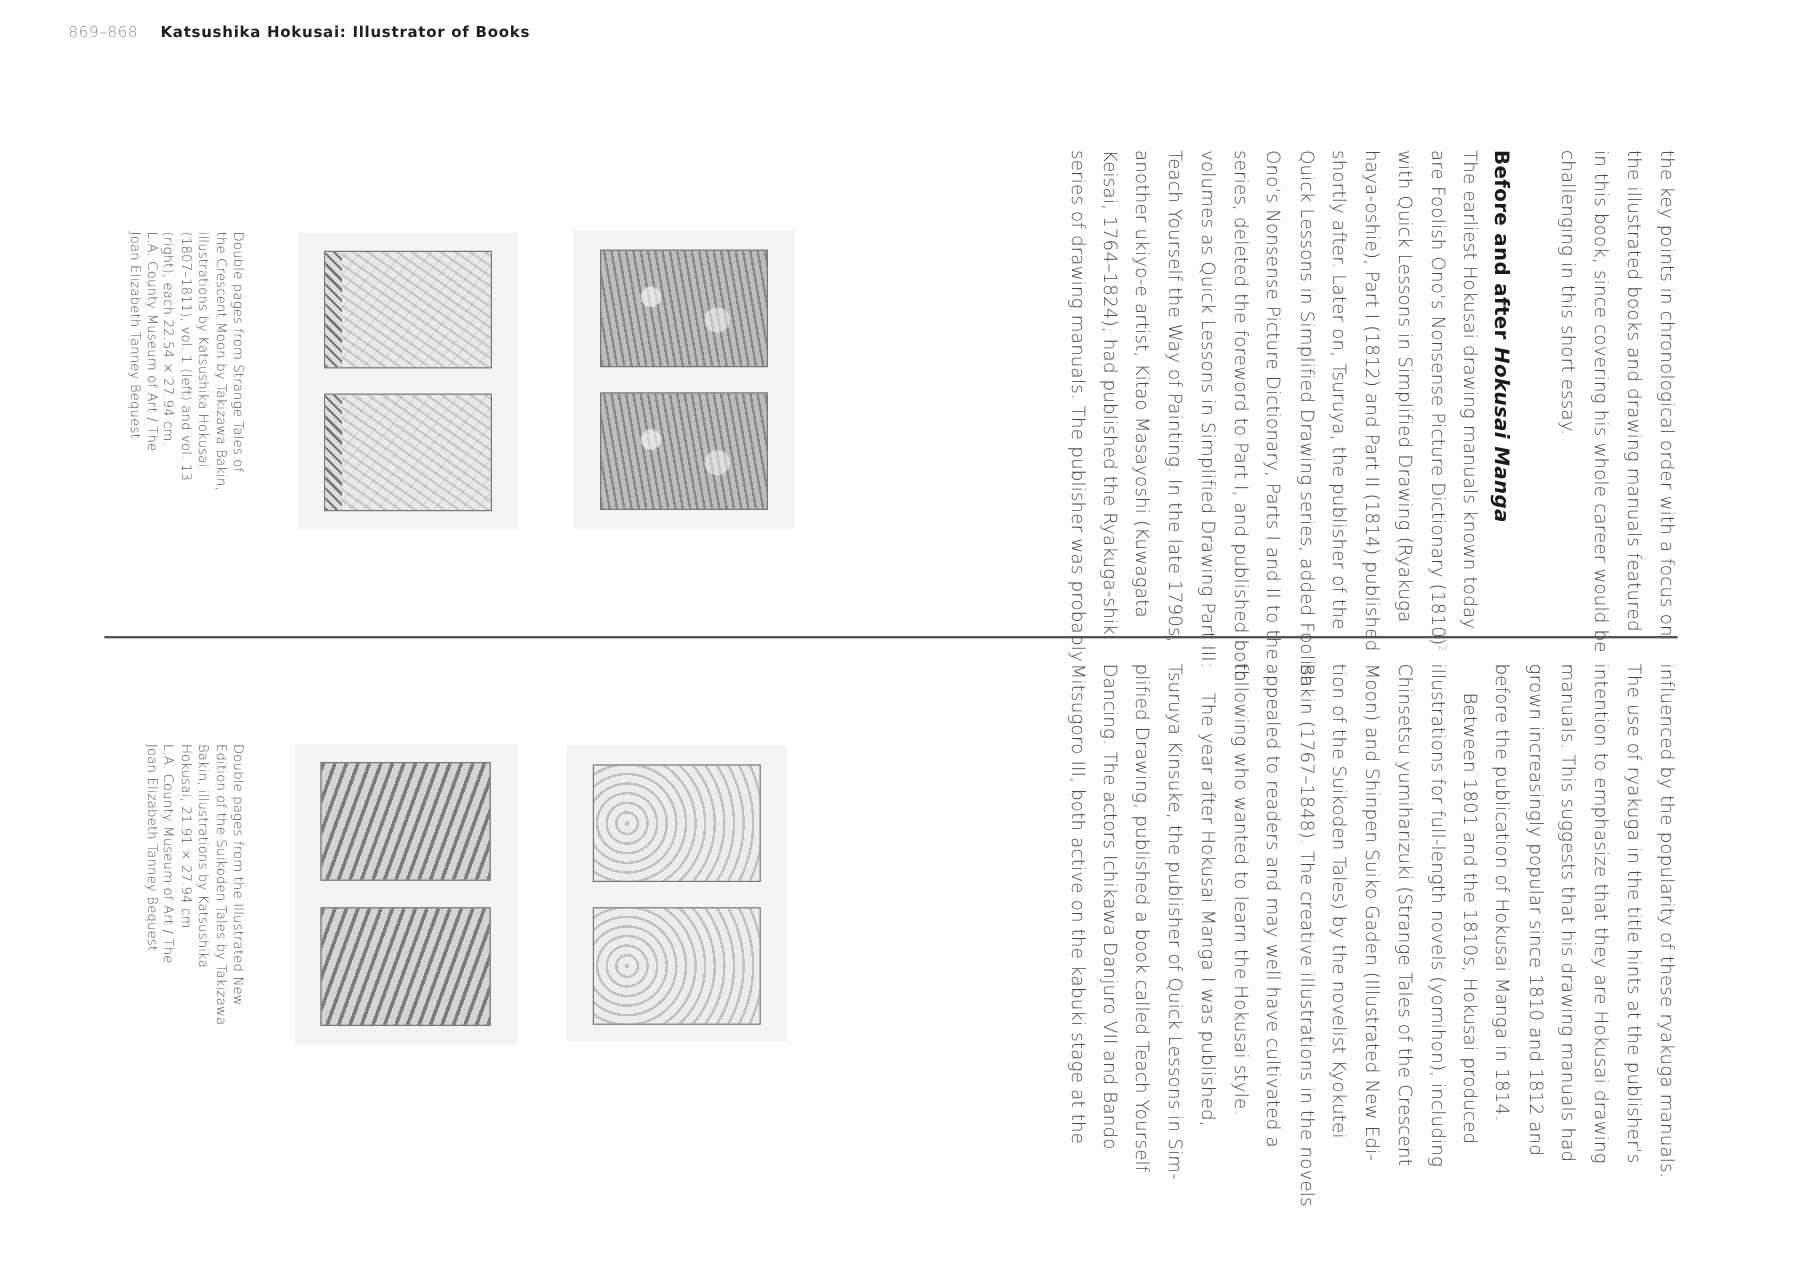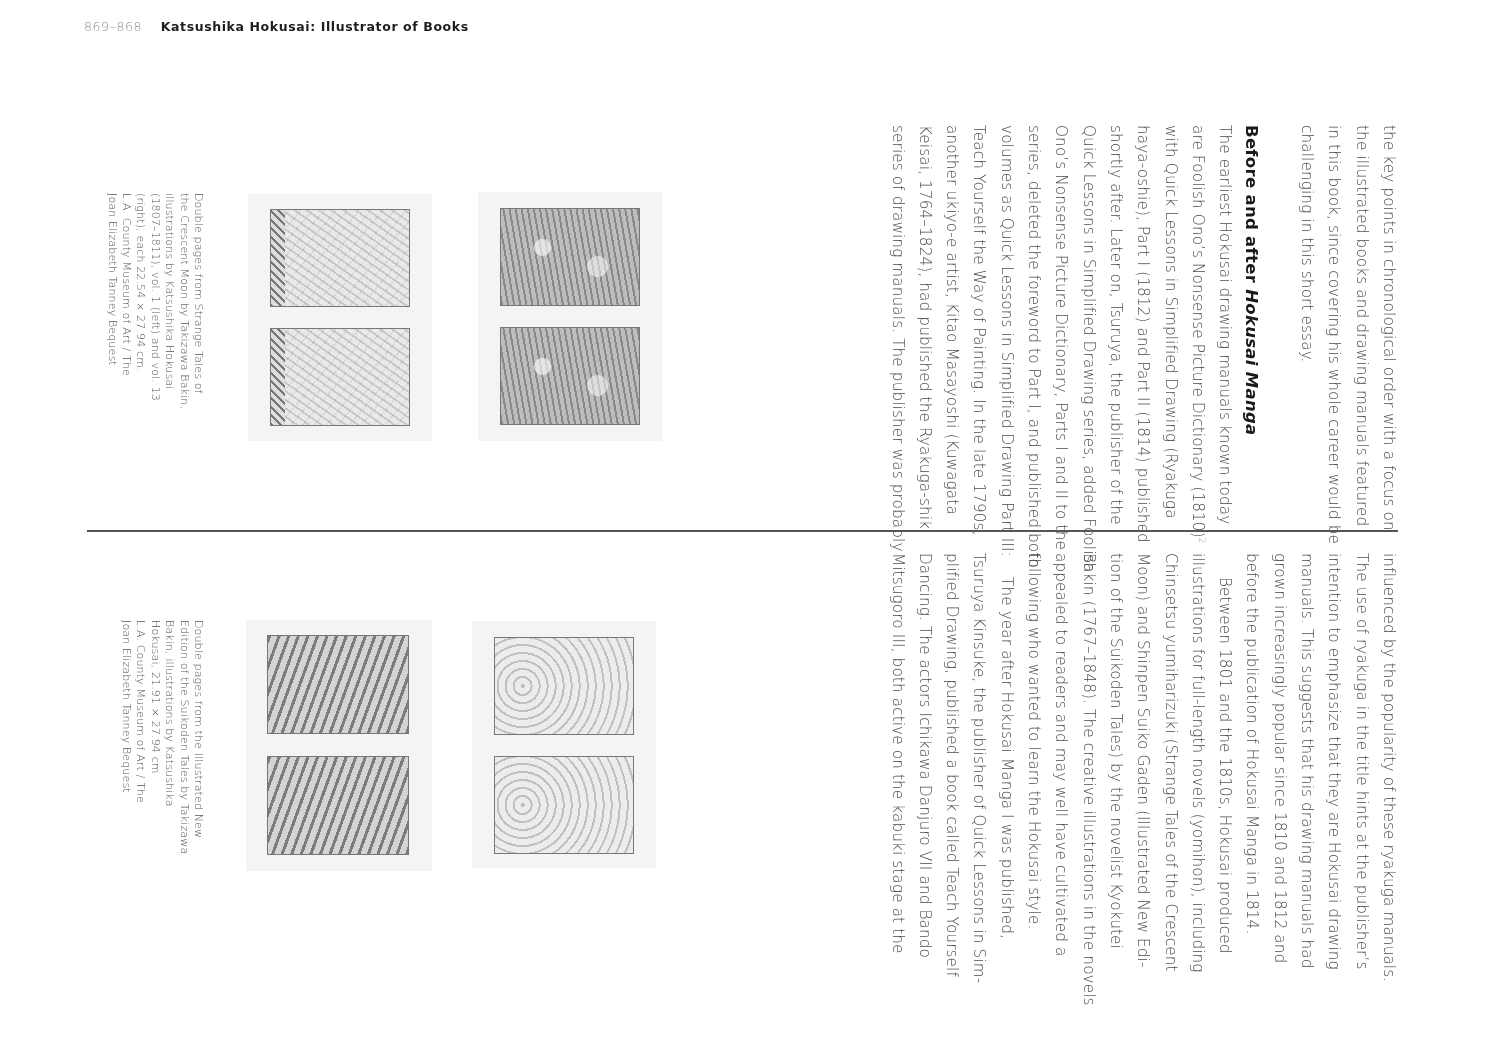--- a/index.html
+++ b/index.html
@@ -1,18 +1,18 @@
 <!DOCTYPE html>
 <html><head>
 <meta charset="utf-8">
 <style>
   html, body { margin:0; padding:0; background:#ffffff; }
   body { width:1500px; height:1064px; position:relative; overflow:hidden;
          font-family:"DejaVu Sans","Liberation Sans",sans-serif; color:#3a3a3a; }
-  .running-head { position:absolute; left:57px; top:19px; font-size:12.5px; letter-spacing:0.6px; white-space:nowrap;margin-left:27px; }
+  .running-head { position:absolute; left:57px; top:19px; font-size:12.5px; letter-spacing:0.6px; white-space:nowrap; }
   .running-head .pages { color:#8a8a8a; font-weight:300; margin-right:14px; }
   .running-head .title { color:#1e1e1e; font-weight:600; }
   .divider { position:absolute; left:87px; top:530px; width:1311px; height:2px; background:#555; }
 
   
   .rot-block { position:absolute; transform-origin:0 0; transform:rotate(90deg); }
   .rot-block .line { position:absolute; left:0; white-space:nowrap; font-size:15.2px; color:#4a4a4a;
                      font-weight:300; letter-spacing:0.15px; height:27.3px; line-height:27.3px; }
   .rot-block .line.just { text-align:justify; text-align-last:justify; }
   .rot-block .line.head { font-weight:700; color:#1a1a1a; font-size:16.5px; letter-spacing:0.3px; }

